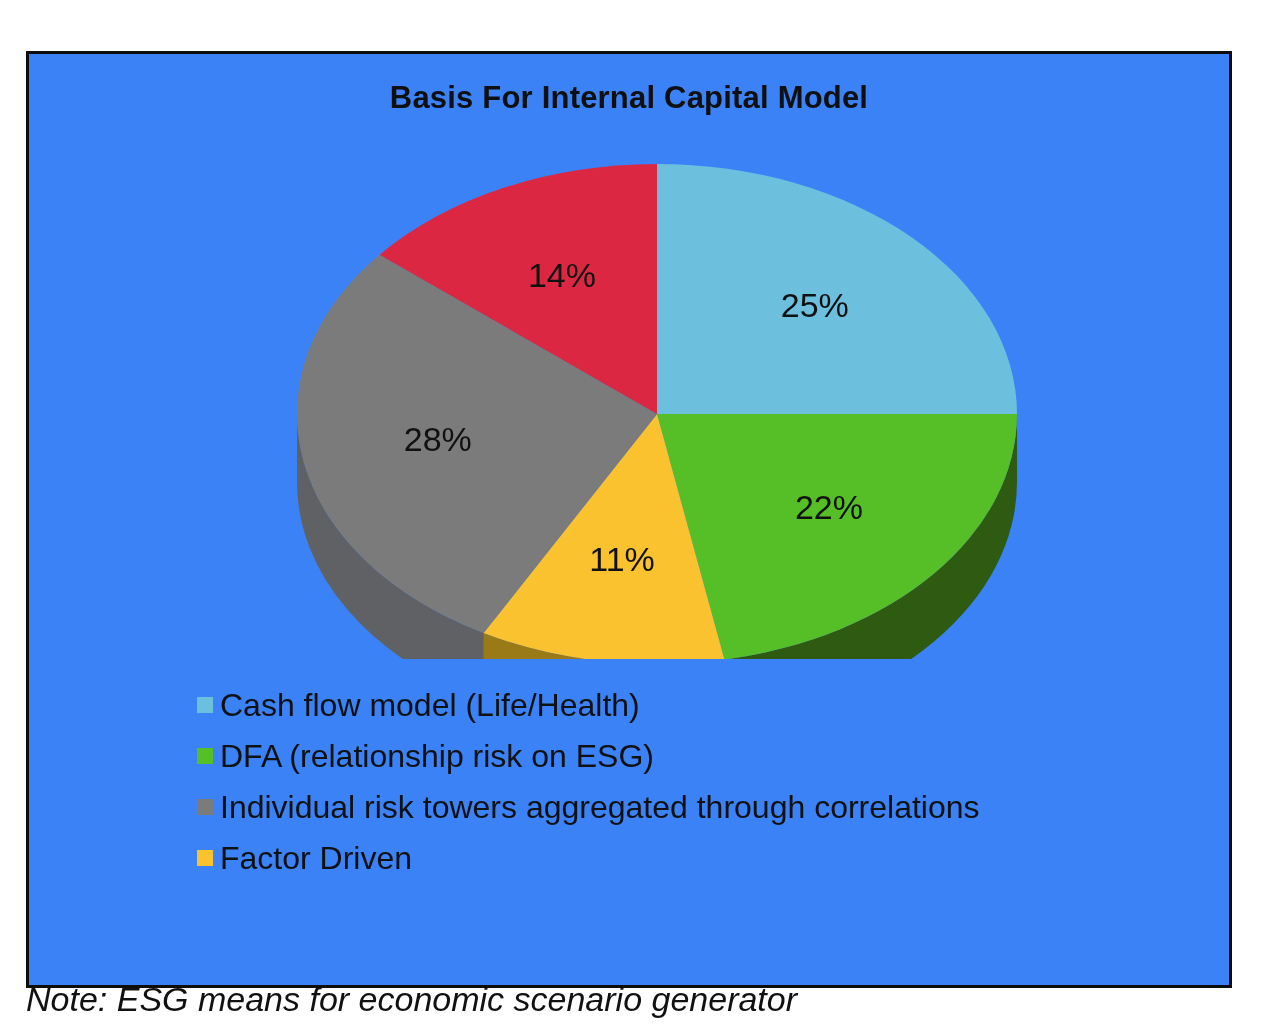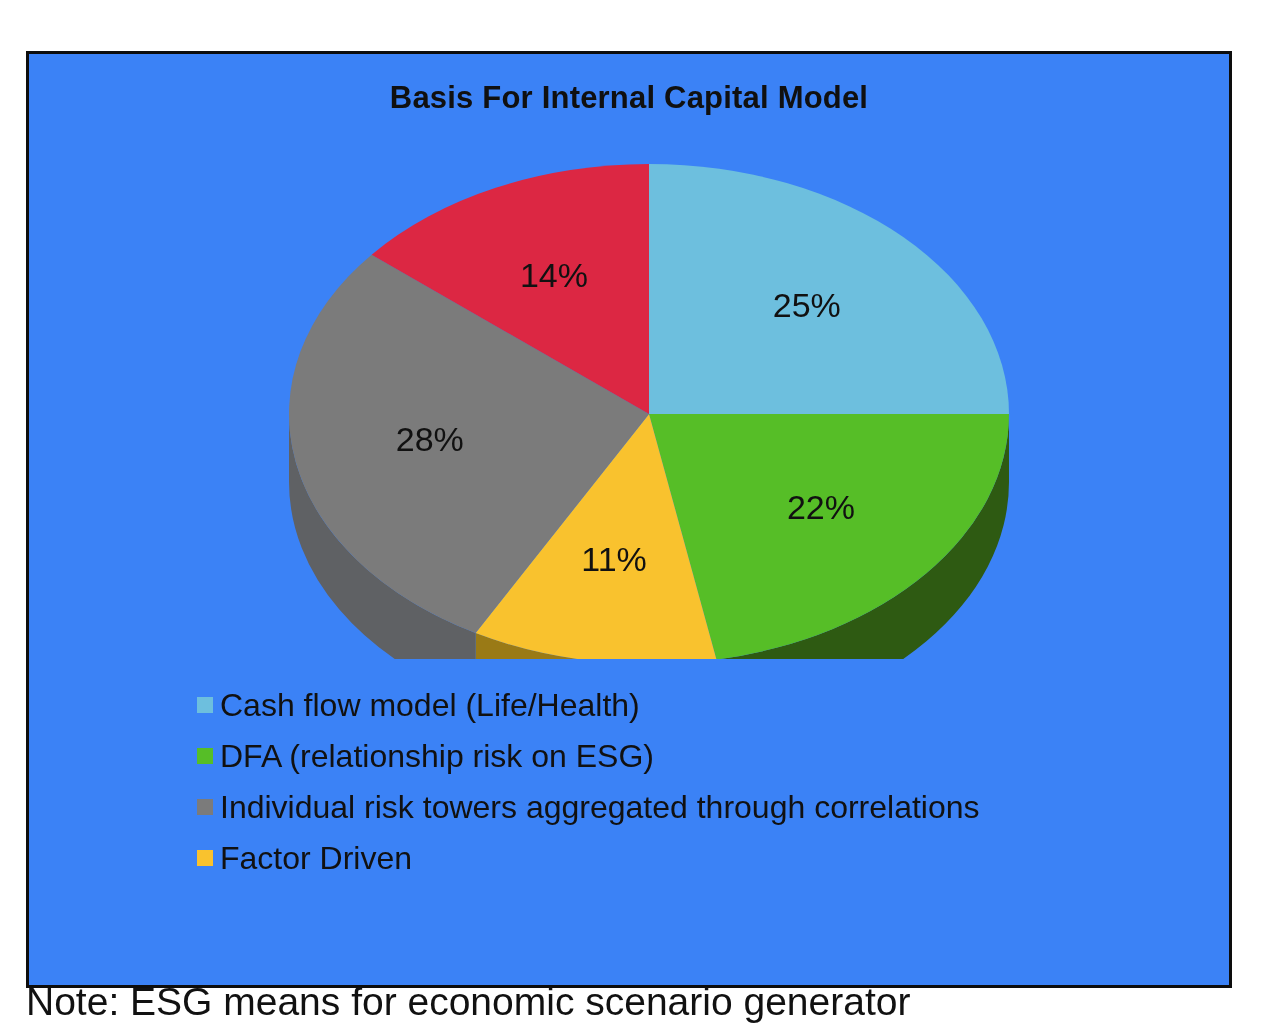--- a/index.html
+++ b/index.html
@@ -38,21 +38,21 @@
     width: 100%;
     text-align: center;
     font-family: "Liberation Sans", sans-serif;
     font-size: 31px;
     font-weight: bold;
     color: #101010;
     letter-spacing: 0.2px;
   }
   .pie-wrap {
     position: absolute;
-    left: 0px;
+    left: 8px;
     top: 105px;
     width: 1200px;
     height: 500px;
   }
   .pie-svg {
     display: block;
     width: 1200px;
     height: 500px;
   }
   .slice-label {
@@ -85,21 +85,22 @@
     font-size: 32px;
     color: #111111;
     white-space: nowrap;
     line-height: 1;
   }
   .note {
     position: absolute;
     left: 26px;
     top: 980px;
     font-family: "Liberation Sans", sans-serif;
-    font-size: 39px;
+    font-style: italic;
+    font-size: 34px;
     color: #111111;
     white-space: nowrap;
   }
 </style>
 </head>
 <body>
 
 <div id="figure">
 
   <div class="frame">

